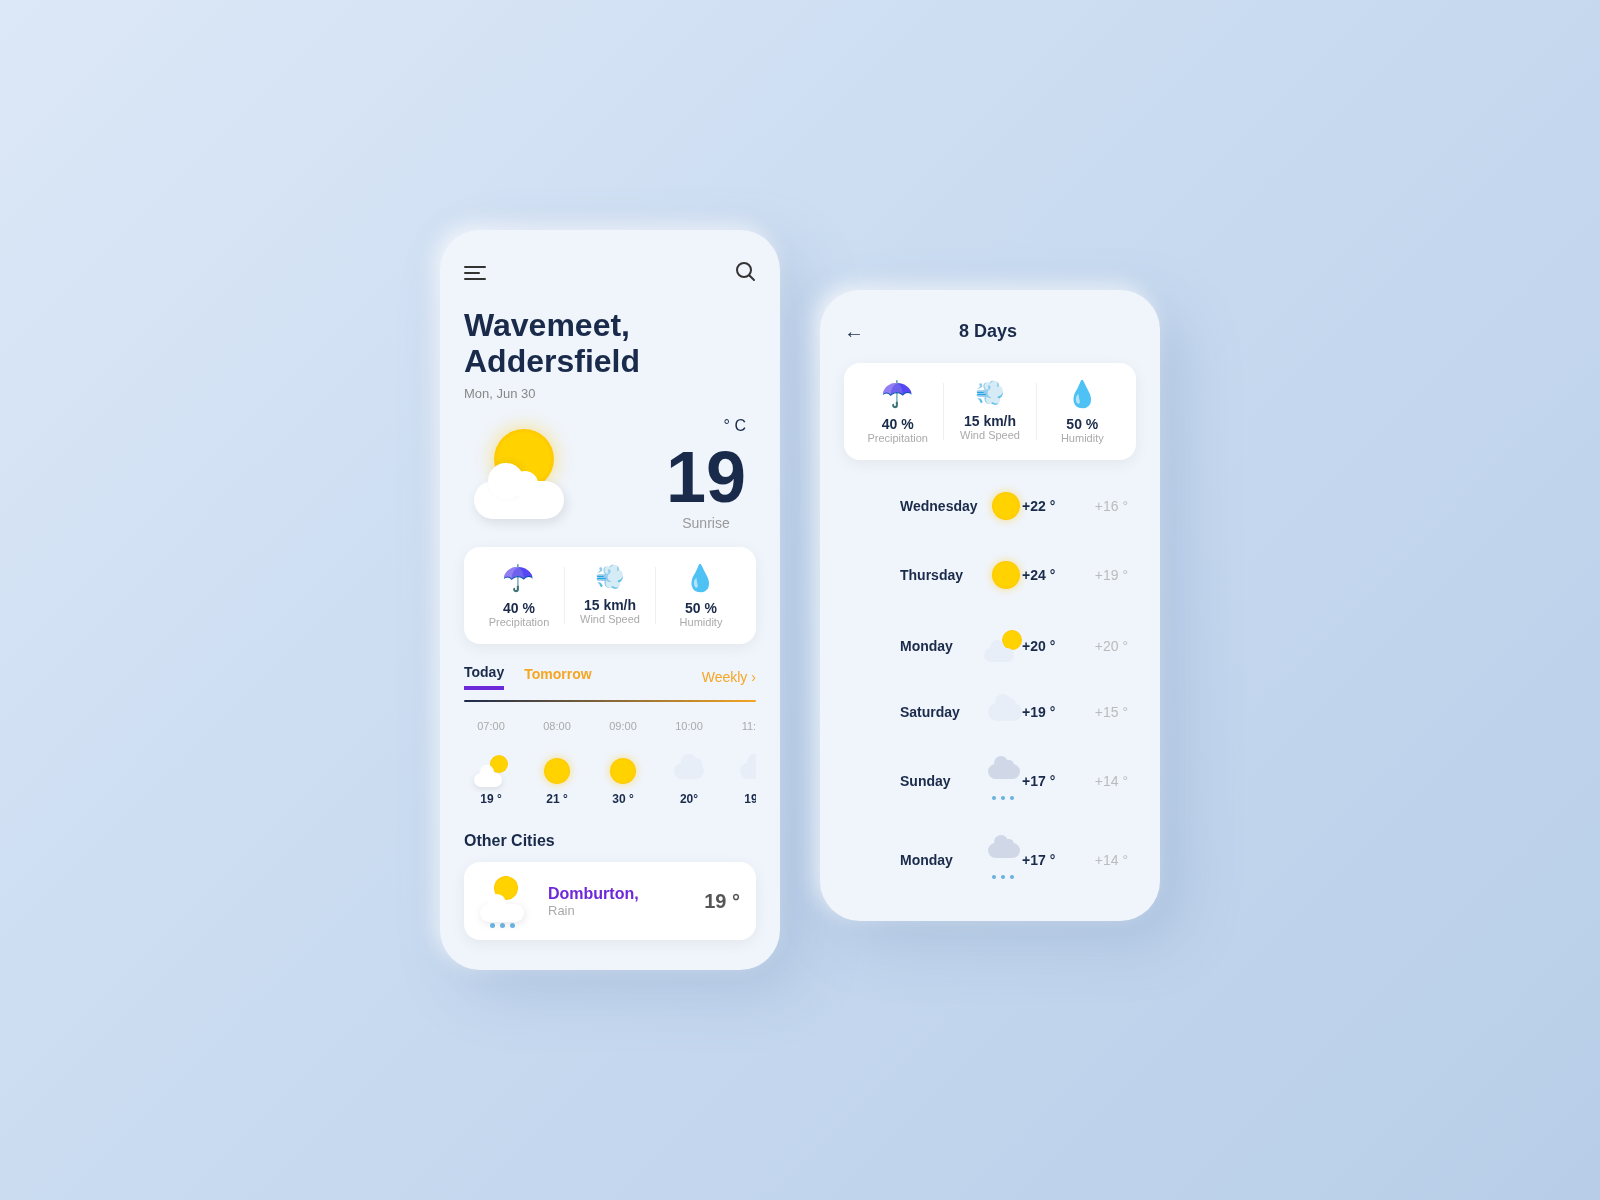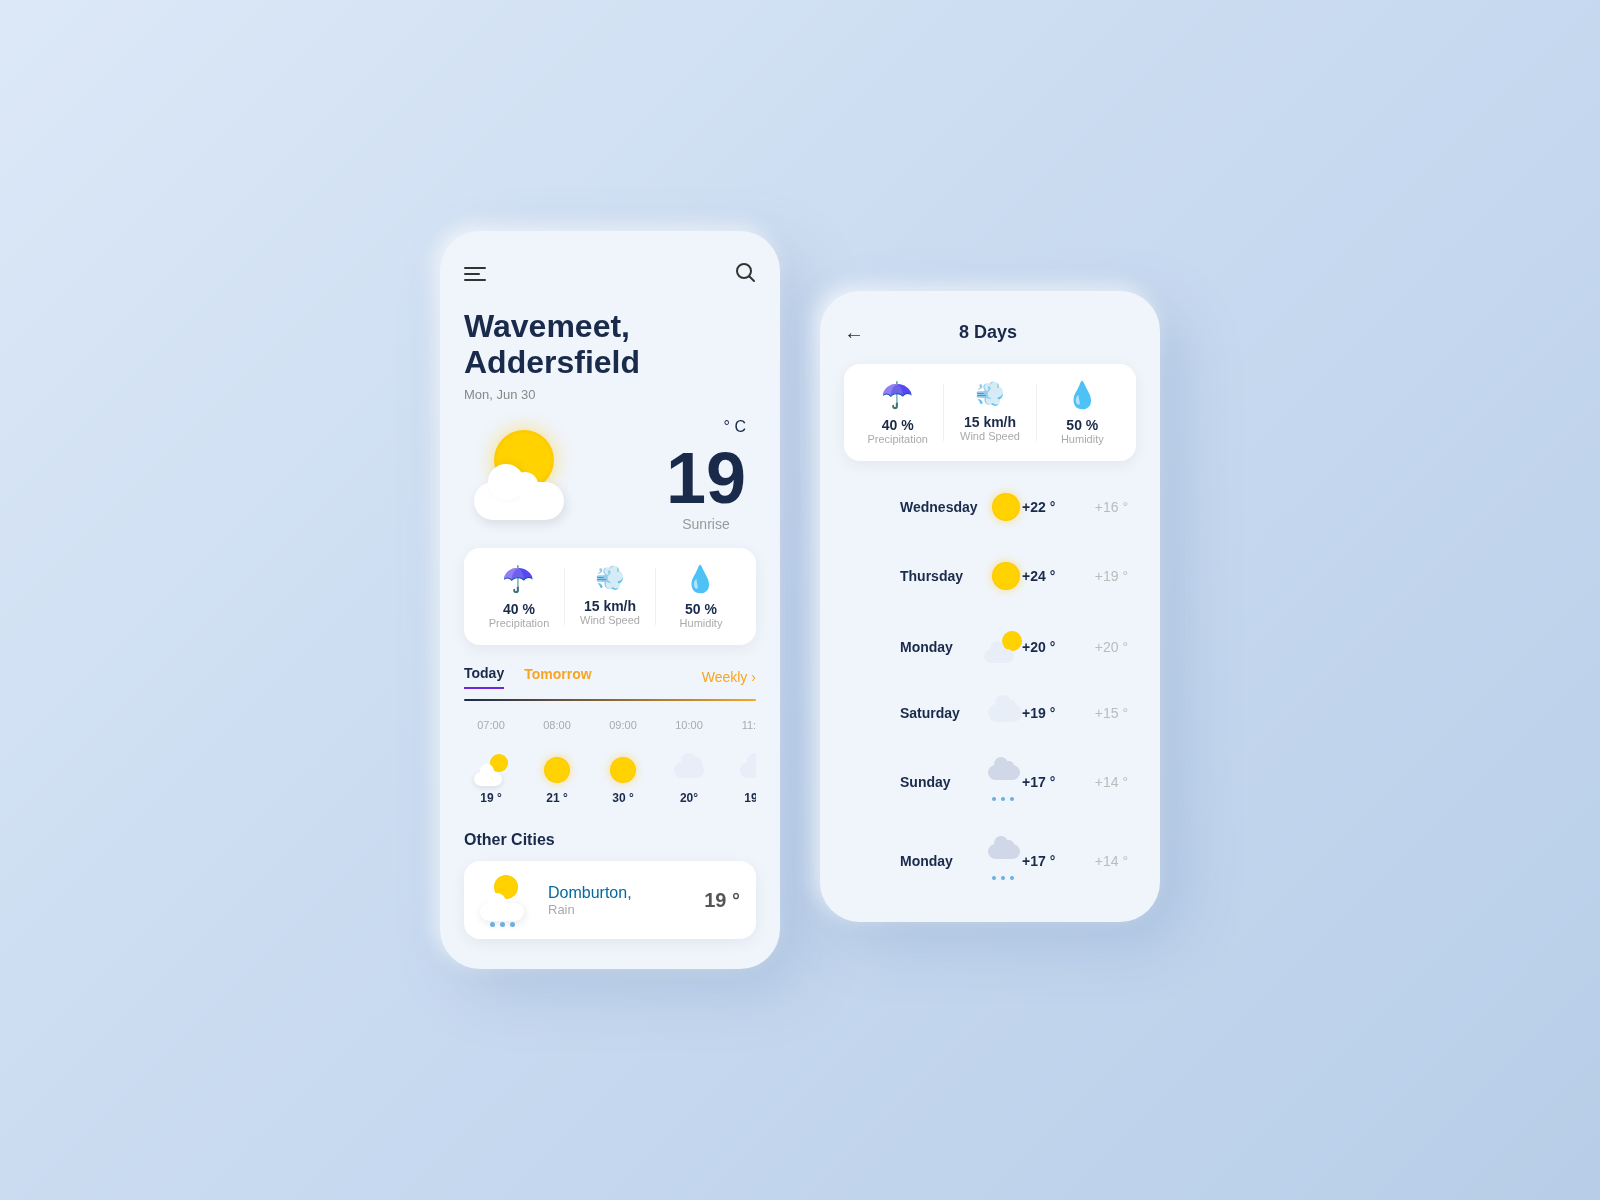--- a/index.html
+++ b/index.html
@@ -193,21 +193,21 @@
       gap: 20px;
     }
     .tab-item {
       font-size: 14px;
       font-weight: 600;
       color: #1a2a4a;
       cursor: pointer;
       padding-bottom: 6px;
     }
     .tab-item.active {
-      border-bottom: 2px solid #6d28d9;
+      border-bottom: 4px solid #6d28d9;
     }
     .tab-item.orange {
       color: #f5a623;
       border-bottom: none;
     }
     .tab-weekly {
       display: flex;
       align-items: center;
       gap: 4px;
       color: #f5a623;
@@ -382,22 +382,22 @@
     }
     .rain-dot {
       width: 5px;
       height: 5px;
       background: #6ab0e0;
       border-radius: 50%;
     }
     .city-info { flex: 1; }
     .city-info-name {
       font-size: 16px;
-      font-weight: 400;
-      color: #0369a1;
+      font-weight: 700;
+      color: #6d28d9;
     }
     .city-info-cond {
       font-size: 13px;
       color: #aaa;
     }
     .city-temp {
       font-size: 20px;
       font-weight: 600;
       color: #555;
     }

